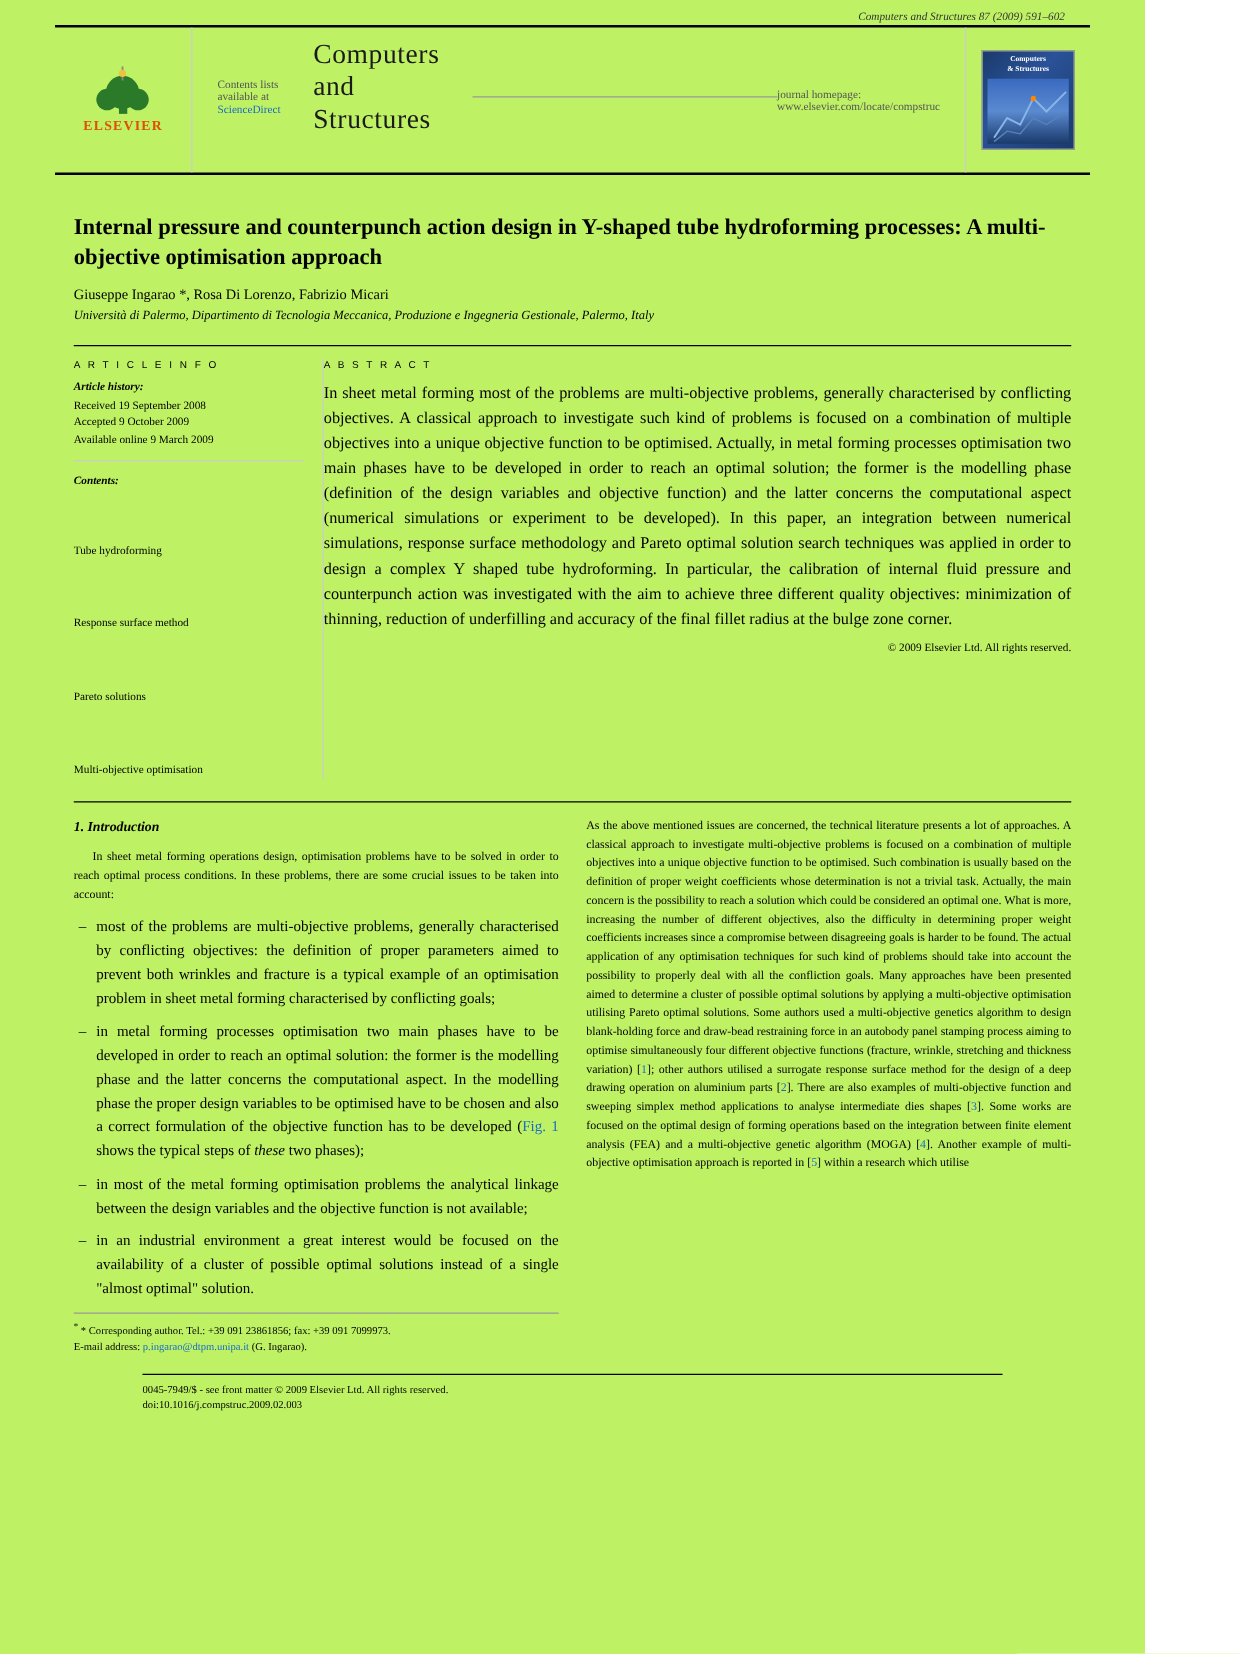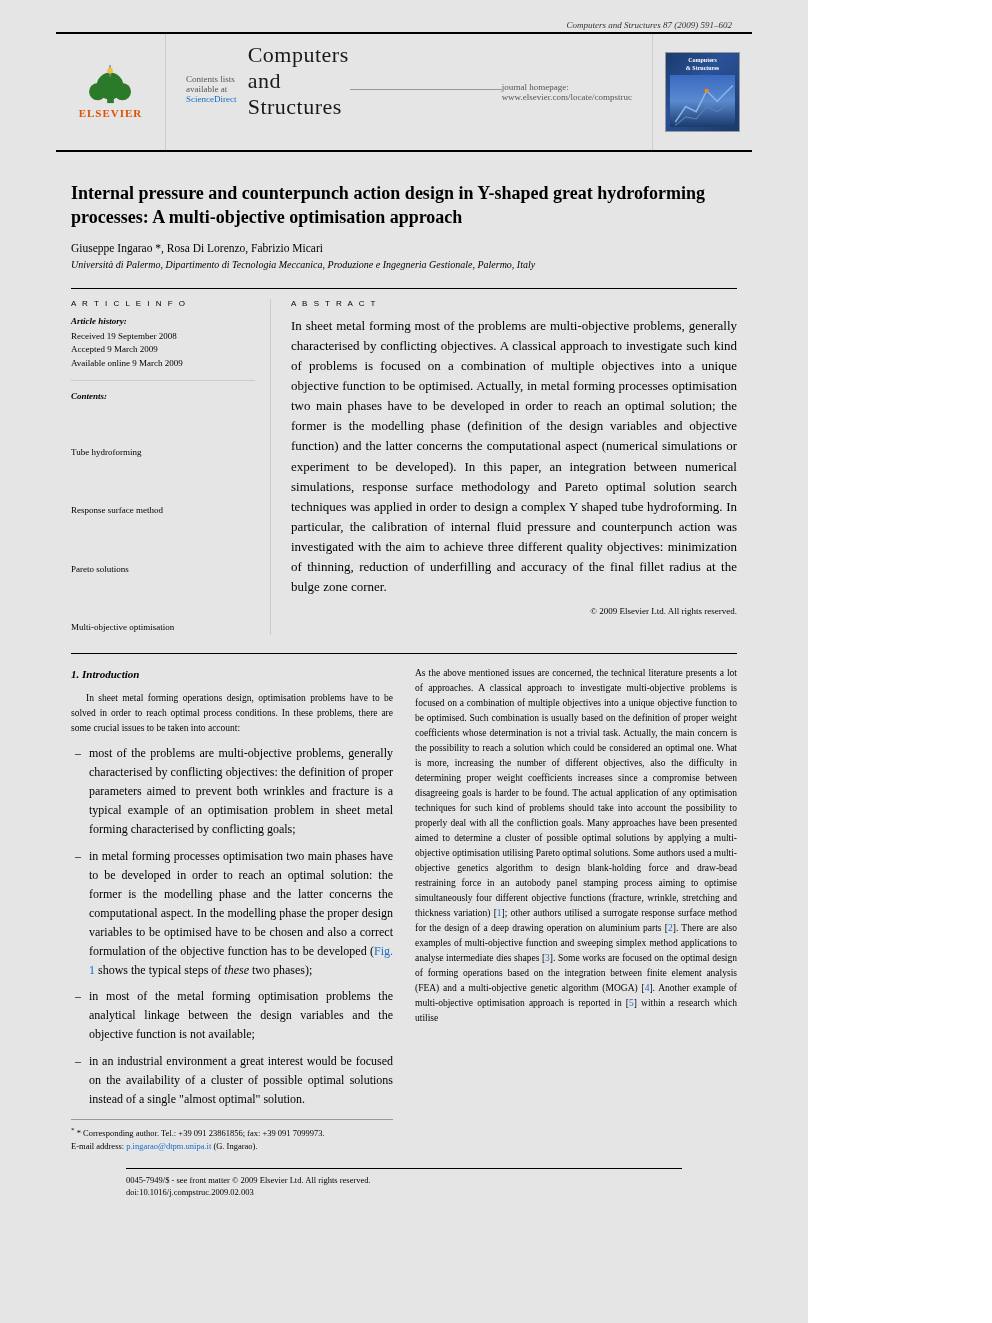--- a/index.html
+++ b/index.html
@@ -6,24 +6,24 @@
     body {
       background: #fff;
       font-family: 'Times New Roman', Times, serif;
       font-size: 10px;
       color: #000;
       width: 992px;
       min-height: 1323px;
     }
 
     .page-wrapper {
-      width: 808px;
+      width: 916px;
       min-height: 1323px;
-      background: #e5e5e5;
-      padding: 16px;
+      background: #bef264;
+      padding: 4px;
     }
 
     
     .top-bar {
       text-align: right;
       font-size: 9px;
       color: #333;
       padding: 4px 60px 2px 60px;
       font-style: italic;
     }
@@ -180,21 +180,20 @@
     .affiliation {
       font-size: 10px;
       font-style: italic;
       color: #000;
       margin-bottom: 18px;
     }
 
     
     .two-col {
       display: flex;
-      gap: 20px;
       margin-bottom: 18px;
       border-top: 1px solid #000;
       padding-top: 10px;
     }
 
     .col-left {
       width: 200px;
       min-width: 200px;
       border-right: 1px solid #ccc;
       padding-right: 15px;
@@ -410,36 +409,36 @@
             <polyline points="5,48 15,40 25,42 35,30 45,35 60,25" stroke="#5a84b8" stroke-width="1" fill="none"></polyline>
             <circle cx="35" cy="15" r="2" fill="#ff8800"></circle>
           </svg>
         </div>
       </div>
     </div>
   </div>
 
   <div class="main-content">
 
-    <div class="article-title" style="margin-top:14px;">Internal pressure and counterpunch action design in Y-shaped great hydroforming processes: A multi-objective optimisation approach</div>
+    <div class="article-title" style="margin-top:14px;">Internal pressure and counterpunch action design in Y-shaped tube hydroforming processes: A multi-objective optimisation approach</div>
 
     <div class="authors">
       <span>Giuseppe Ingarao *, Rosa Di Lorenzo, Fabrizio Micari</span>
     </div>
 
     <div class="affiliation">Università di Palermo, Dipartimento di Tecnologia Meccanica, Produzione e Ingegneria Gestionale, Palermo, Italy</div>
 
     <div class="two-col">
 
       <div class="col-left">
         <div class="section-label">A R T I C L E   I N F O</div>
 
         <div class="article-history-label">Article history:</div>
         <div class="history-item">Received 19 September 2008</div>
-        <div class="history-item">Accepted 9 March 2009</div>
+        <div class="history-item">Accepted 9 October 2009</div>
         <div class="history-item">Available online 9 March 2009</div>
 
         <div style="border-top:1px solid #ccc; margin: 10px 0 8px 0;"></div>
 
         <div class="keywords-label">Contents:</div>
         <div class="keyword-item">Tube hydroforming</div>
         <div class="keyword-item">Response surface method</div>
         <div class="keyword-item">Pareto solutions</div>
         <div class="keyword-item">Multi-objective optimisation</div>
       </div>

